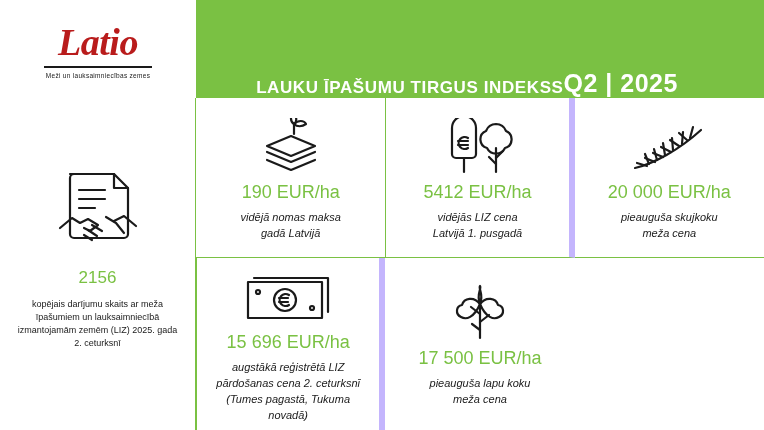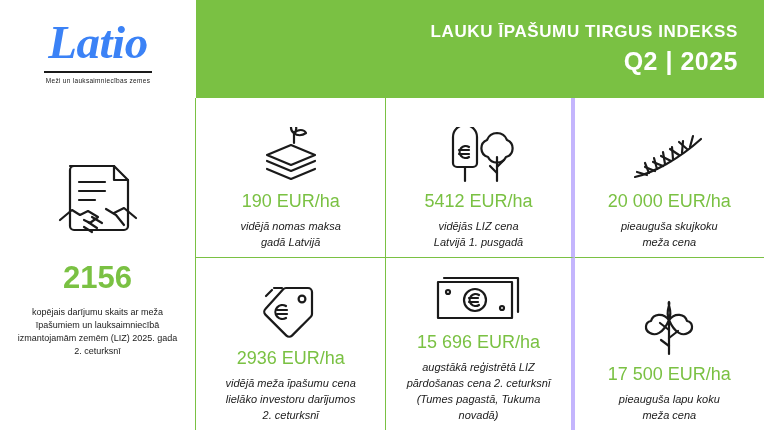--- a/index.html
+++ b/index.html
@@ -34,43 +34,43 @@
     background: #ffffff;
     display: flex;
     flex-direction: column;
     align-items: center;
     justify-content: center;
     padding-top: 4px;
     box-sizing: border-box;
   }
   .logo-word {
     font-family: "Liberation Serif", serif;
-    font-size: 47px;
+    font-size: 38px;
     font-style: italic;
     font-weight: bold;
-    color: #3b82f6;
+    color: #b91c1c;
     letter-spacing: -0.5px;
     line-height: 1;
   }
   .logo-underline {
     width: 108px;
     height: 2px;
     background: #1a1a1a;
     margin: 5px 0 4px 0;
   }
   .logo-tagline {
     font-size: 6.5px;
     color: #1a1a1a;
     letter-spacing: 0.3px;
     text-align: center;
   }
   .header-text {
     flex: 1;
     display: flex;
-    flex-direction: column;
+    flex-direction: row;
     align-items: flex-end;
     justify-content: center;
     padding-right: 26px;
     color: #ffffff;
   }
   .header-title {
     font-size: 17px;
     font-weight: bold;
     letter-spacing: 0.6px;
     line-height: 1.2;
@@ -96,43 +96,43 @@
     flex-direction: column;
     align-items: center;
     justify-content: center;
     padding: 0 14px 10px 14px;
     box-sizing: border-box;
   }
   .left-icon {
     margin-bottom: 14px;
   }
   .big-number {
-    font-size: 31px;
+    font-size: 17px;
     color: #7ac143;
-    font-weight: bold;
+    font-weight: normal;
     margin-bottom: 10px;
   }
   .left-caption {
     font-size: 9px;
     line-height: 1.45;
     color: #1a1a1a;
     text-align: center;
   }
 
   .right-panel {
     flex: 1;
     display: grid;
     grid-template-columns: 1fr 1fr 1fr;
     grid-template-rows: 1fr 1fr;
   }
   .cell {
     display: flex;
     flex-direction: column;
     align-items: center;
-    justify-content: flex-end;
+    justify-content: center;
     padding: 6px 10px;
     box-sizing: border-box;
     text-align: center;
   }
   .cell .icon-wrap {
     height: 62px;
     display: flex;
     align-items: flex-end;
     justify-content: center;
     margin-bottom: 6px;
@@ -146,21 +146,21 @@
   .cell-label {
     font-size: 11px;
     line-height: 1.45;
     color: #1a1a1a;
     max-width: 160px;
     white-space: pre-line;
     font-style: italic;
   }
 
   
-  .cell.col-mid { border-left: 1px solid #7ac143; border-right: 4px solid #c4b5fd; }
+  .cell.col-mid { border-left: 1px solid #7ac143; border-right: 6px solid #c4b5fd; }
   .cell.row-top { border-bottom: 1px solid #7ac143; }
   svg { display: block; }
 </style>
 </head>
 <body>
 
 <div class="infographic">
 
   <div class="header">
     <div class="logo-block">
@@ -233,35 +233,20 @@
             <path d="M6 44 C24 40 50 26 72 6"></path>
             <path d="M20 40 l-4 -10 M28 36 l-3 -11 M36 31 l-2 -12 M44 26 l-1 -12 M53 20 l1 -12 M61 14 l3 -11"></path>
             <path d="M18 42 l-10 -3 M26 38 l-10 -4 M34 33 l-10 -4 M42 28 l-10 -5 M50 22 l-9 -6 M58 16 l-8 -7"></path>
           </svg>
         </div>
         <div class="cell-value">20 000 EUR/ha</div>
         <div class="cell-label">pieauguša skujkoku
 meža cena</div>
       </div>
 
-      <div class="cell">
-        <div class="icon-wrap">
-          <svg width="70" height="58" viewBox="0 0 70 58" fill="none" stroke="#1a1a1a" stroke-width="2.2" stroke-linecap="round" stroke-linejoin="round">
-            <path d="M30 4 h22 a4 4 0 0 1 4 4 v22 a4 4 0 0 1 -1.2 2.8 L36 51.6 a4 4 0 0 1 -5.6 0 L9.4 30.6 a4 4 0 0 1 0 -5.6 L27.2 5.2 A4 4 0 0 1 30 4z"></path>
-            <circle cx="46" cy="15" r="3.4"></circle>
-            <path d="M18 4 h8 M10 12 l6 -6"></path>
-            <path d="M30 22 a7 7 0 1 0 0 12"></path>
-            <path d="M21 26 h10 M21 30 h10"></path>
-          </svg>
-        </div>
-        <div class="cell-value">2936 EUR/ha</div>
-        <div class="cell-label">vidējā meža īpašumu cena
-lielāko investoru darījumos
-2. ceturksnī</div>
-      </div>
 
       <div class="cell col-mid">
         <div class="icon-wrap">
           <svg width="92" height="54" viewBox="0 0 92 54" fill="none" stroke="#1a1a1a" stroke-width="2.2" stroke-linecap="round" stroke-linejoin="round">
             <rect x="6" y="10" width="74" height="36"></rect>
             <path d="M12 6 h74 v34"></path>
             <circle cx="43" cy="28" r="11"></circle>
             <path d="M47 23 a6 6 0 1 0 0 10"></path>
             <path d="M37 26 h9 M37 30 h9"></path>
             <circle cx="16" cy="20" r="2"></circle>

